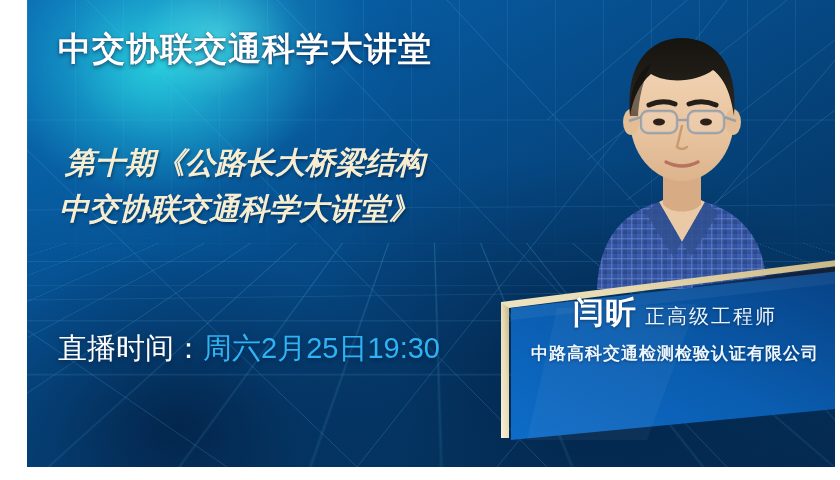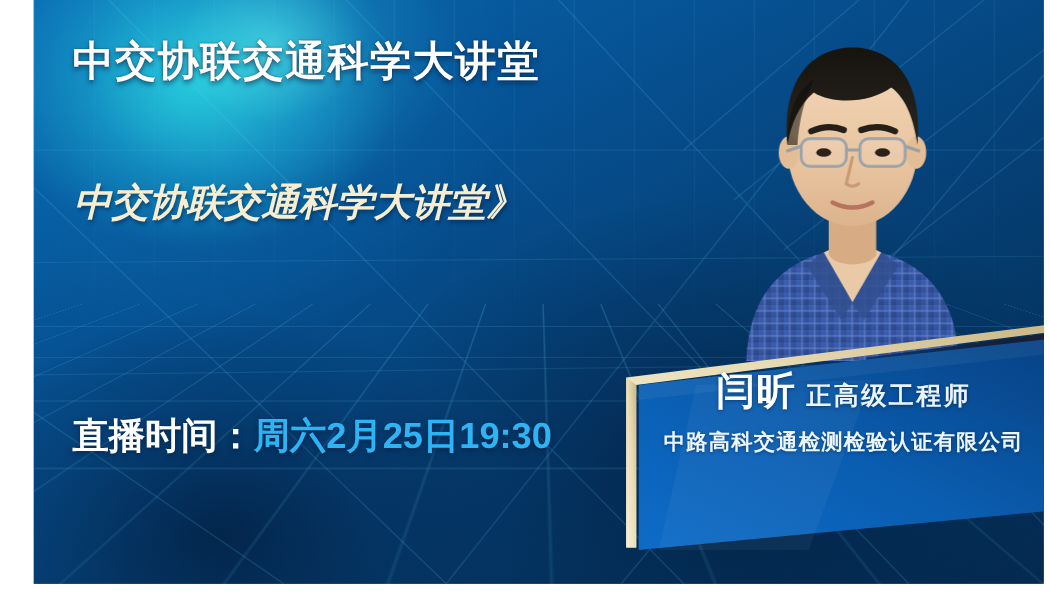--- a/index.html
+++ b/index.html
@@ -86,40 +86,40 @@
     position:absolute;left:38px;top:140px;width:520px;
     font-size:30px;font-weight:700;font-style:italic;
     line-height:46px;letter-spacing:0px;color:#f7eed2;
     text-shadow:1px 2px 3px rgba(2,22,50,.45);
   }
   .subtitle .l2{display:block;margin-left:-6px;}
 
   
   .livetime{
     position:absolute;left:31px;top:329px;
-    font-size:29px;font-weight:700;white-space:nowrap;
+    font-size:29px;font-weight:400;white-space:nowrap;
     text-shadow:0 2px 4px rgba(2,22,50,.5);
   }
   .livetime .lbl{color:#ffffff;}
   .livetime .val{color:#2eb4f5;}
 
   
   .card-host{position:absolute;left:470px;top:258px;width:370px;height:190px;}
   .card-host svg{position:absolute;inset:0;width:100%;height:100%;}
   .card-text{position:absolute;inset:0;}
   .card-name-row{
     position:absolute;left:0;right:14px;top:34px;text-align:center;
     white-space:nowrap;
   }
   .card-name{
     font-size:31px;font-weight:700;color:#ffffff;letter-spacing:1px;
     text-shadow:0 1px 3px rgba(2,22,50,.5);
   }
   .card-title{
-    font-size:20px;font-weight:700;color:#e9f4ff;letter-spacing:2px;
+    font-size:20px;font-weight:400;color:#e9f4ff;letter-spacing:2px;
     margin-left:8px;text-shadow:0 1px 3px rgba(2,22,50,.5);text-align:right;
   }
   .card-org{
     position:absolute;left:0;right:14px;top:84px;text-align:center;
     font-size:17px;font-weight:700;color:#ecf6ff;letter-spacing:1px;
     white-space:nowrap;text-shadow:0 1px 3px rgba(2,22,50,.45);
   }
 </style>
 </head>
 <body>
@@ -226,20 +226,21 @@
 
           <ellipse cx="115" cy="115" rx="52" ry="62" fill="url(#skin)" opacity="0"></ellipse>
           <path d="M63 112 C63 150 82 177 115 177 C148 177 167 150 167 112 L167 150 C167 176 146 196 115 196 C84 196 63 176 63 150 Z" fill="#00000000"></path>
         </g>
       </svg>
     </div>
 
     <div class="headline">中交协联交通科学大讲堂</div>
 
     <div class="subtitle">
+      <span class="l1">第十期《公路长大桥梁结构</span>
       <span class="l2">中交协联交通科学大讲堂》</span>
     </div>
 
     <div class="livetime">
       <span class="lbl">直播时间：</span><span class="val">周六2月25日19:30</span>
     </div>
 
     <div class="card-host">
       <svg viewBox="0 0 370 190" preserveAspectRatio="none">
         <defs>

